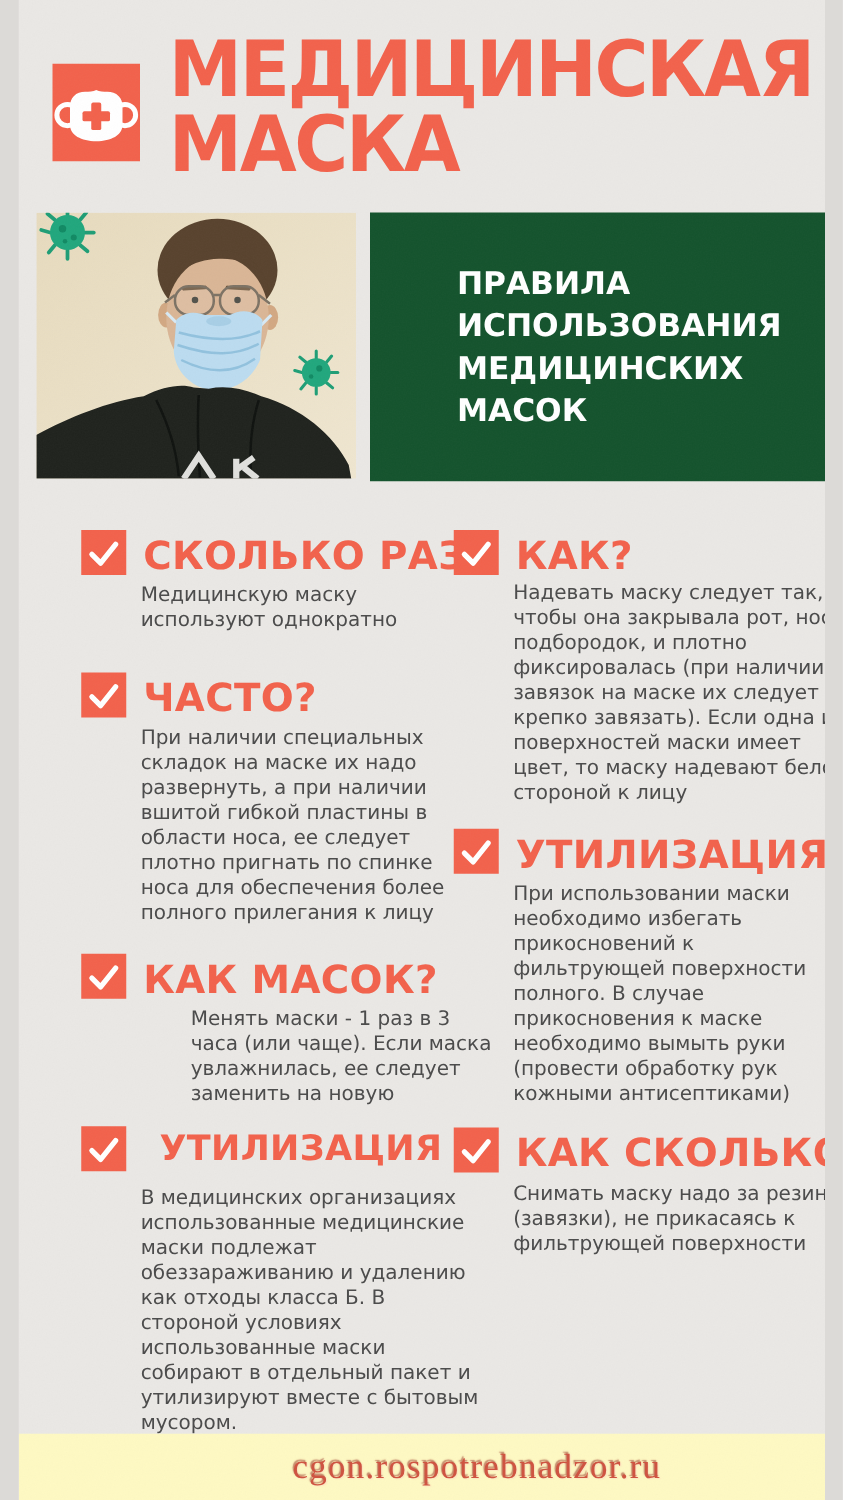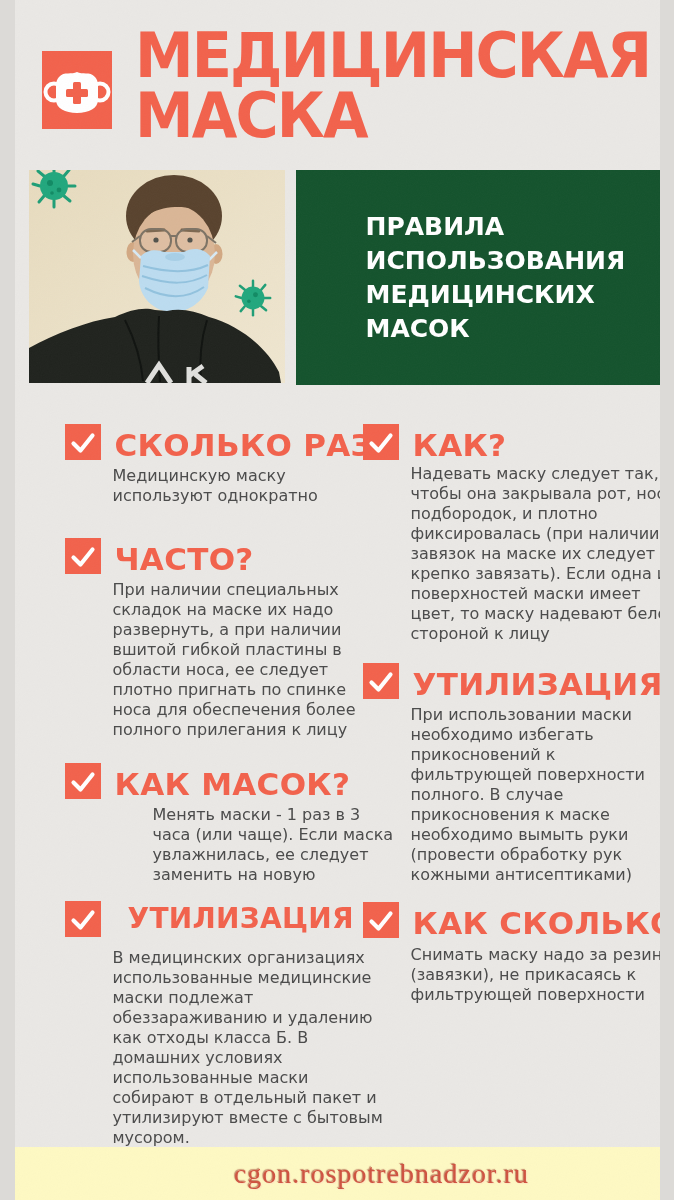--- a/index.html
+++ b/index.html
@@ -203,21 +203,21 @@
     <div class="sec-body">Менять маски - 1 раз в 3 часа (или чаще). Если маска увлажнилась, ее следует заменить на новую</div>
   </div>
 
   <div class="section col-left" id="sec-l4">
     <div class="check">
       <svg width="36" height="36" viewBox="0 0 36 36">
           <path d="M8.5,19.5 L15.5,26.5 L27.5,11.5" stroke="#fff" stroke-width="4.2" fill="none" stroke-linecap="round" stroke-linejoin="round"></path>
         </svg>
     </div>
     <div class="sec-title big">УТИЛИЗАЦИЯ</div>
-    <div class="sec-body">В медицинских организациях использованные медицинские маски подлежат обеззараживанию и удалению как отходы класса Б. В домашних условиях использованные маски собирают в отдельный пакет и утилизируют вместе с бытовым мусором.</div>
+    <div class="sec-body">В медицинских организациях использованные медицинские маски подлежат обеззараживанию и удалению как отходы класса Б. В стороной условиях использованные маски собирают в отдельный пакет и утилизируют вместе с бытовым мусором.</div>
   </div>
 
   <div class="section col-right" id="sec-r1">
     <div class="check">
       <svg width="36" height="36" viewBox="0 0 36 36">
           <path d="M8.5,19.5 L15.5,26.5 L27.5,11.5" stroke="#fff" stroke-width="4.2" fill="none" stroke-linecap="round" stroke-linejoin="round"></path>
         </svg>
     </div>
     <div class="sec-title">КАК?</div>
     <div class="sec-body">Надевать маску следует так, чтобы она закрывала рот, нос и подбородок, и плотно фиксировалась (при наличии завязок на маске их следует крепко завязать). Если одна из поверхностей маски имеет цвет, то маску надевают белой стороной к лицу</div>

